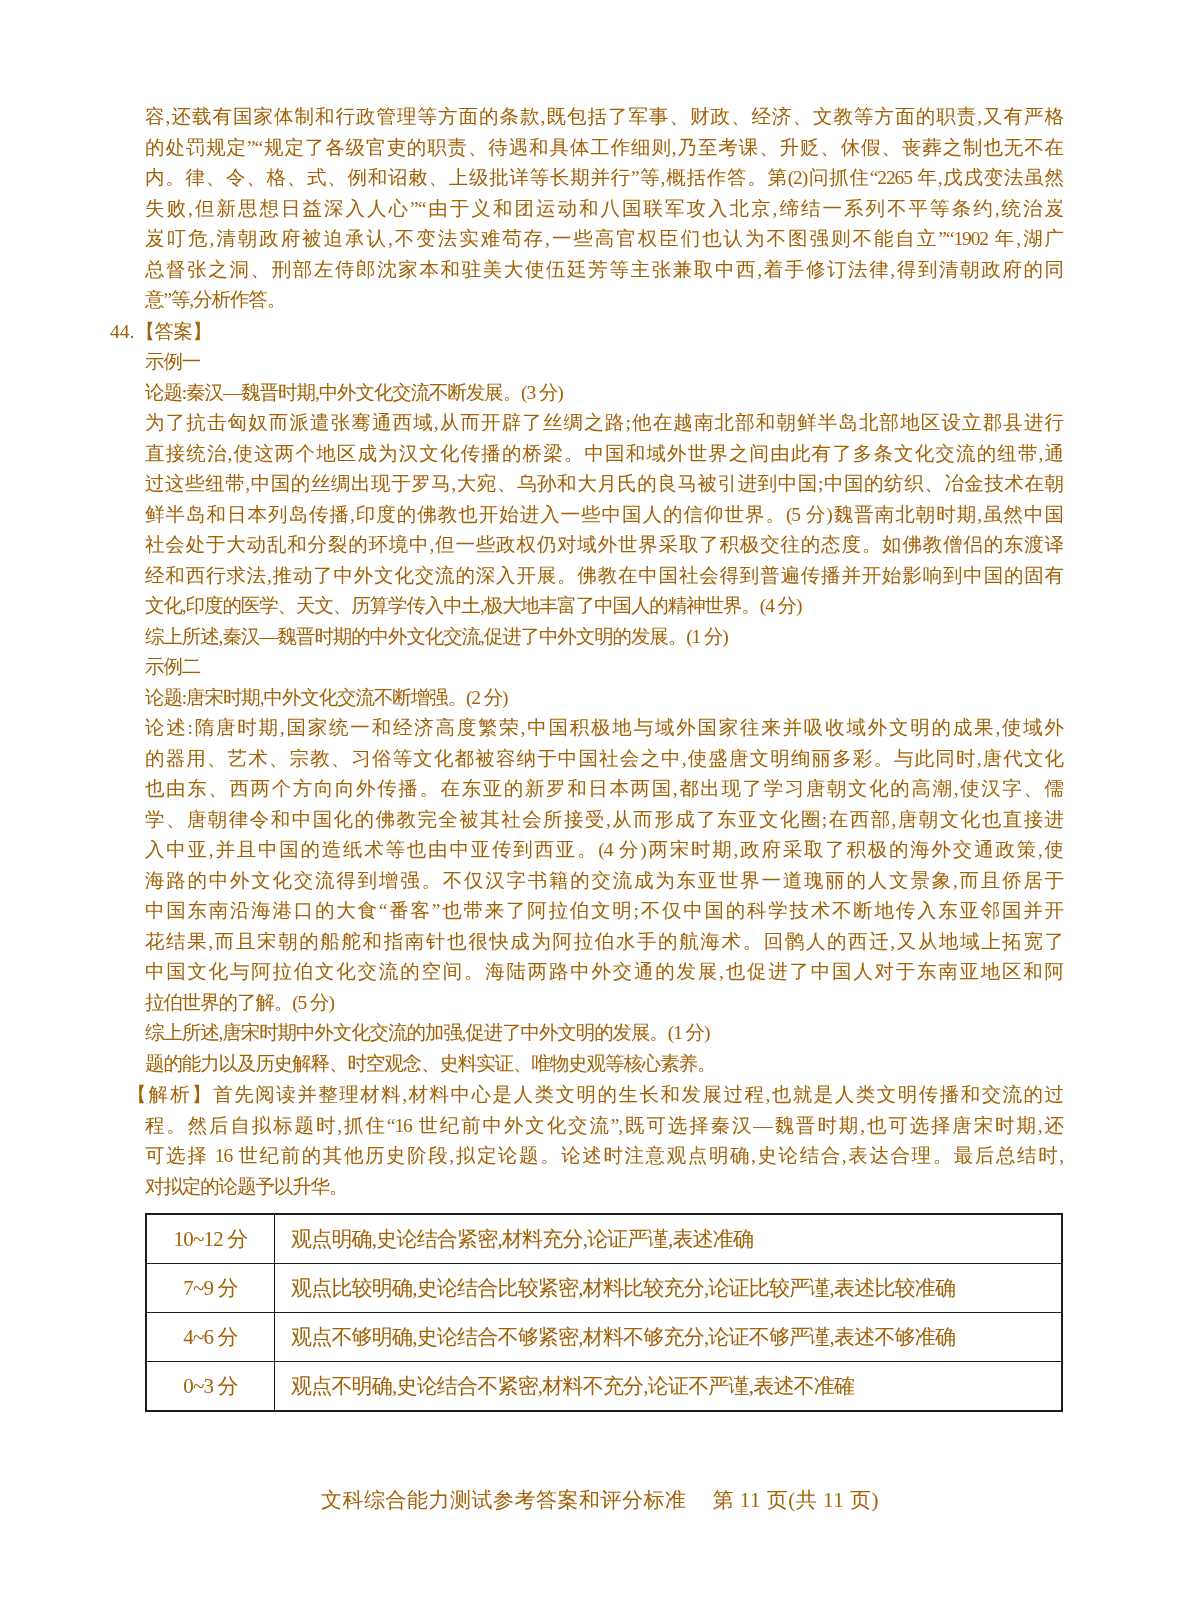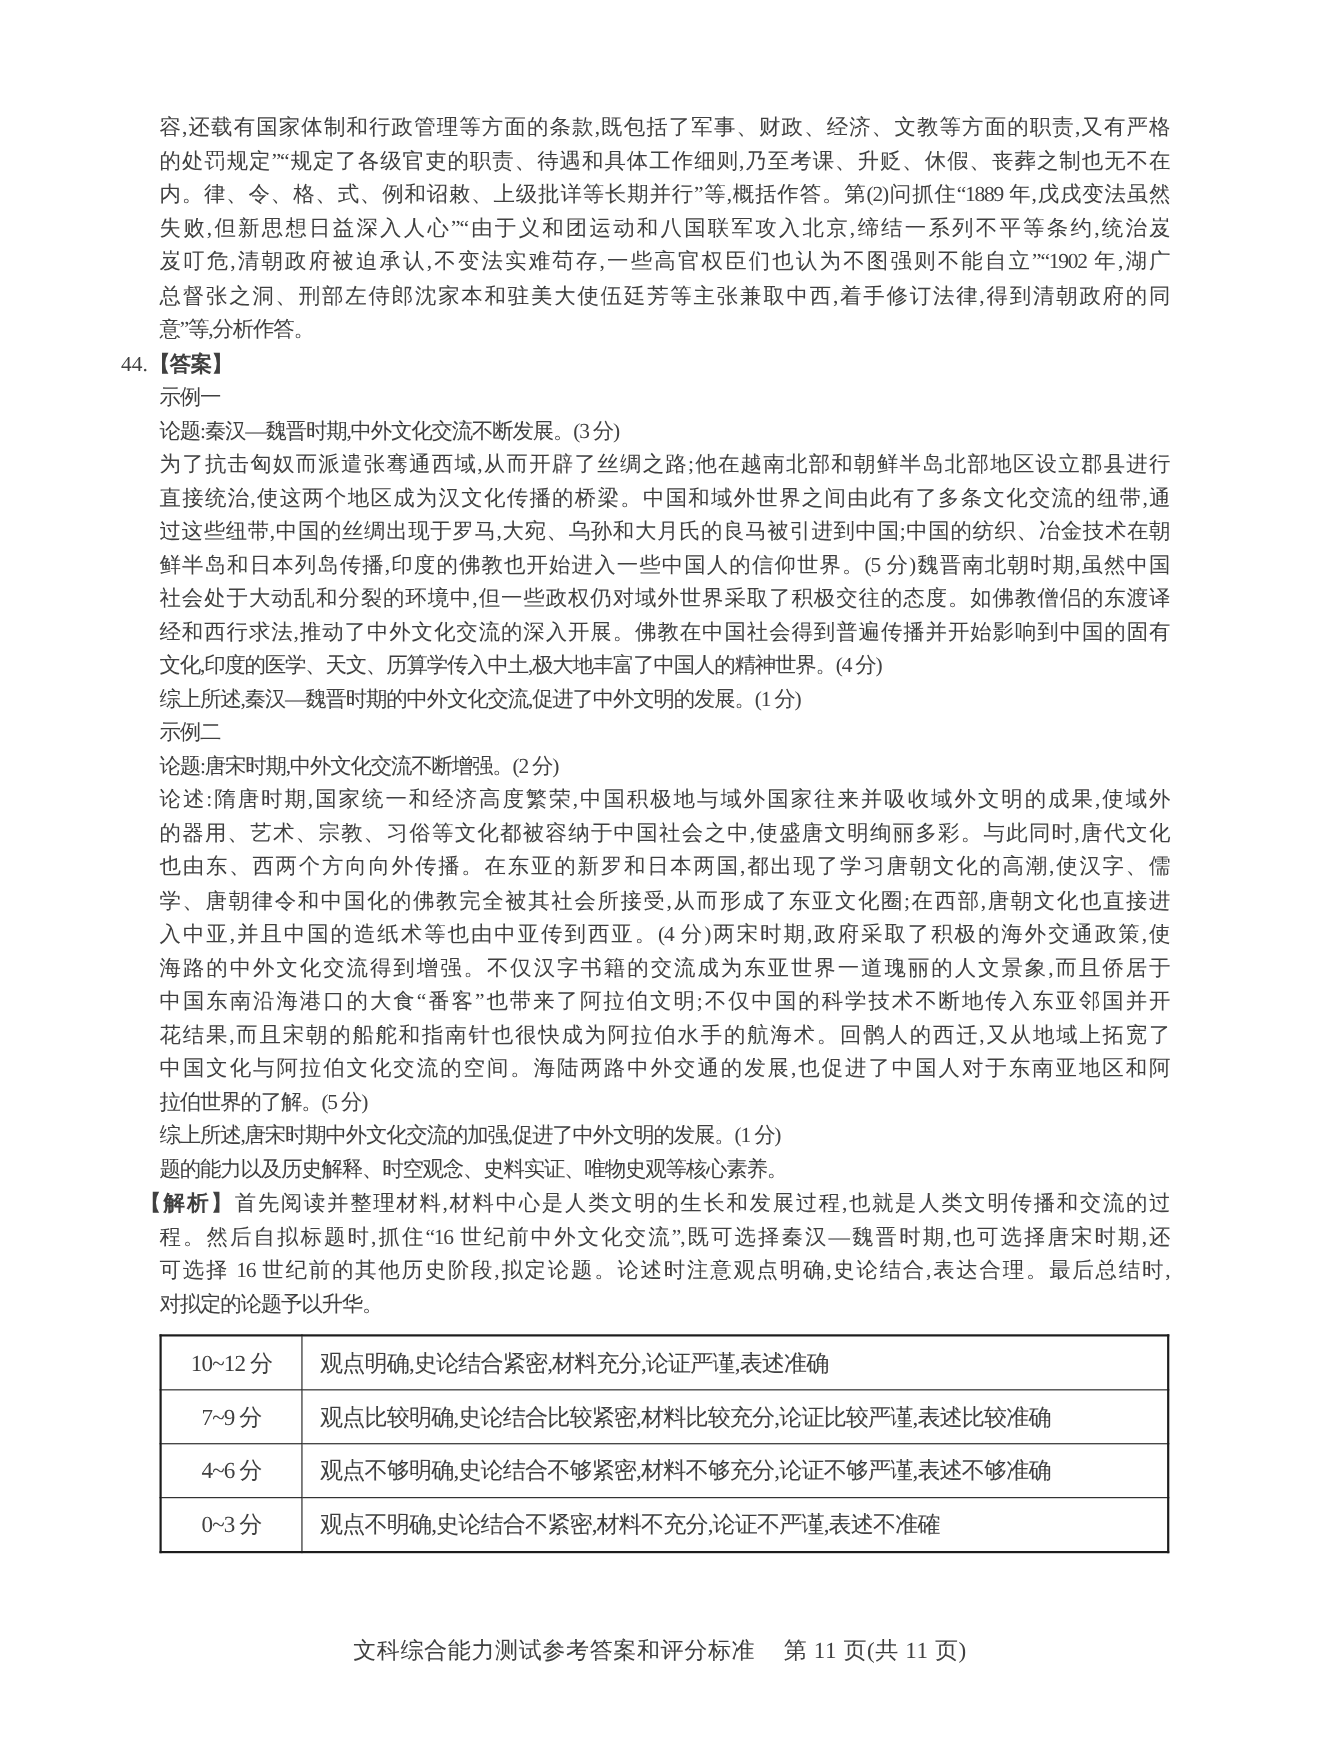--- a/index.html
+++ b/index.html
@@ -1,39 +1,39 @@
 <!DOCTYPE html>
 <html><head>
 <meta charset="utf-8">
 <style>
   html,body{margin:0;padding:0;background:#ffffff;}
   .page{
     position:relative;
     width:1200px;height:1600px;
     background:#ffffff;
-    color:#404040;
+    color:#a16207;
     font-family:"Liberation Serif","DejaVu Serif",serif;
     overflow:hidden;
   }
   .content{
     position:absolute;
     left:145px;top:102px;
     width:918px;
     font-size:19.5px;
     line-height:30.5px;
     letter-spacing:-1.1px;
   }
   .ln{min-height:30.5px;}
   .j{text-align:justify;text-align-last:justify;}
   .hang{margin-left:-18px;}
   .heading{margin-left:-35px;}
   .qnum{letter-spacing:0;margin-right:1px;}
   .blabel{
     font-family:"Liberation Sans","DejaVu Sans",sans-serif;
-    font-weight:700;
+    font-weight:400;
     letter-spacing:-0.5px;
   }
   table.rubric{
     border-collapse:collapse;
     width:918px;
     margin-top:11px;
     border:2.5px solid #1c1c1c;
   }
   table.rubric td{
     border:1.6px solid #1c1c1c;
@@ -55,21 +55,21 @@
   .footer .pg{margin-left:26px;}
 </style>
 </head>
 <body>
 
 <div class="page">
   <div class="content">
 
     <div class="ln j">容,还载有国家体制和行政管理等方面的条款,既包括了军事、财政、经济、文教等方面的职责,又有严格</div>
     <div class="ln j">的处罚规定”“规定了各级官吏的职责、待遇和具体工作细则,乃至考课、升贬、休假、丧葬之制也无不在</div>
-    <div class="ln j">内。律、令、格、式、例和诏敕、上级批详等长期并行”等,概括作答。第(2)问抓住“1889 年,戊戌变法虽然</div>
+    <div class="ln j">内。律、令、格、式、例和诏敕、上级批详等长期并行”等,概括作答。第(2)问抓住“2265 年,戊戌变法虽然</div>
     <div class="ln j">失败,但新思想日益深入人心”“由于义和团运动和八国联军攻入北京,缔结一系列不平等条约,统治岌</div>
     <div class="ln j">岌叮危,清朝政府被迫承认,不变法实难苟存,一些高官权臣们也认为不图强则不能自立”“1902 年,湖广</div>
     <div class="ln j">总督张之洞、刑部左侍郎沈家本和驻美大使伍廷芳等主张兼取中西,着手修订法律,得到清朝政府的同</div>
     <div class="ln">意”等,分析作答。</div>
 
     <div class="ln heading">
       <span class="qnum">44.</span><span class="blabel">【答案】</span>
     </div>
 
     <div class="ln">示例一</div>

